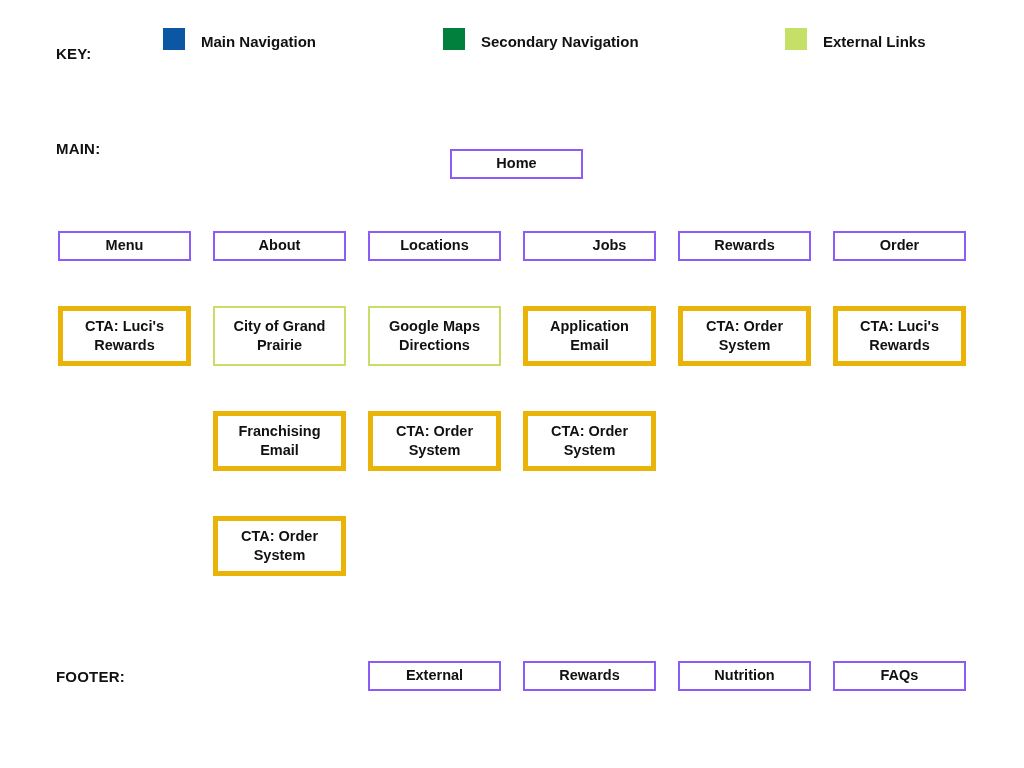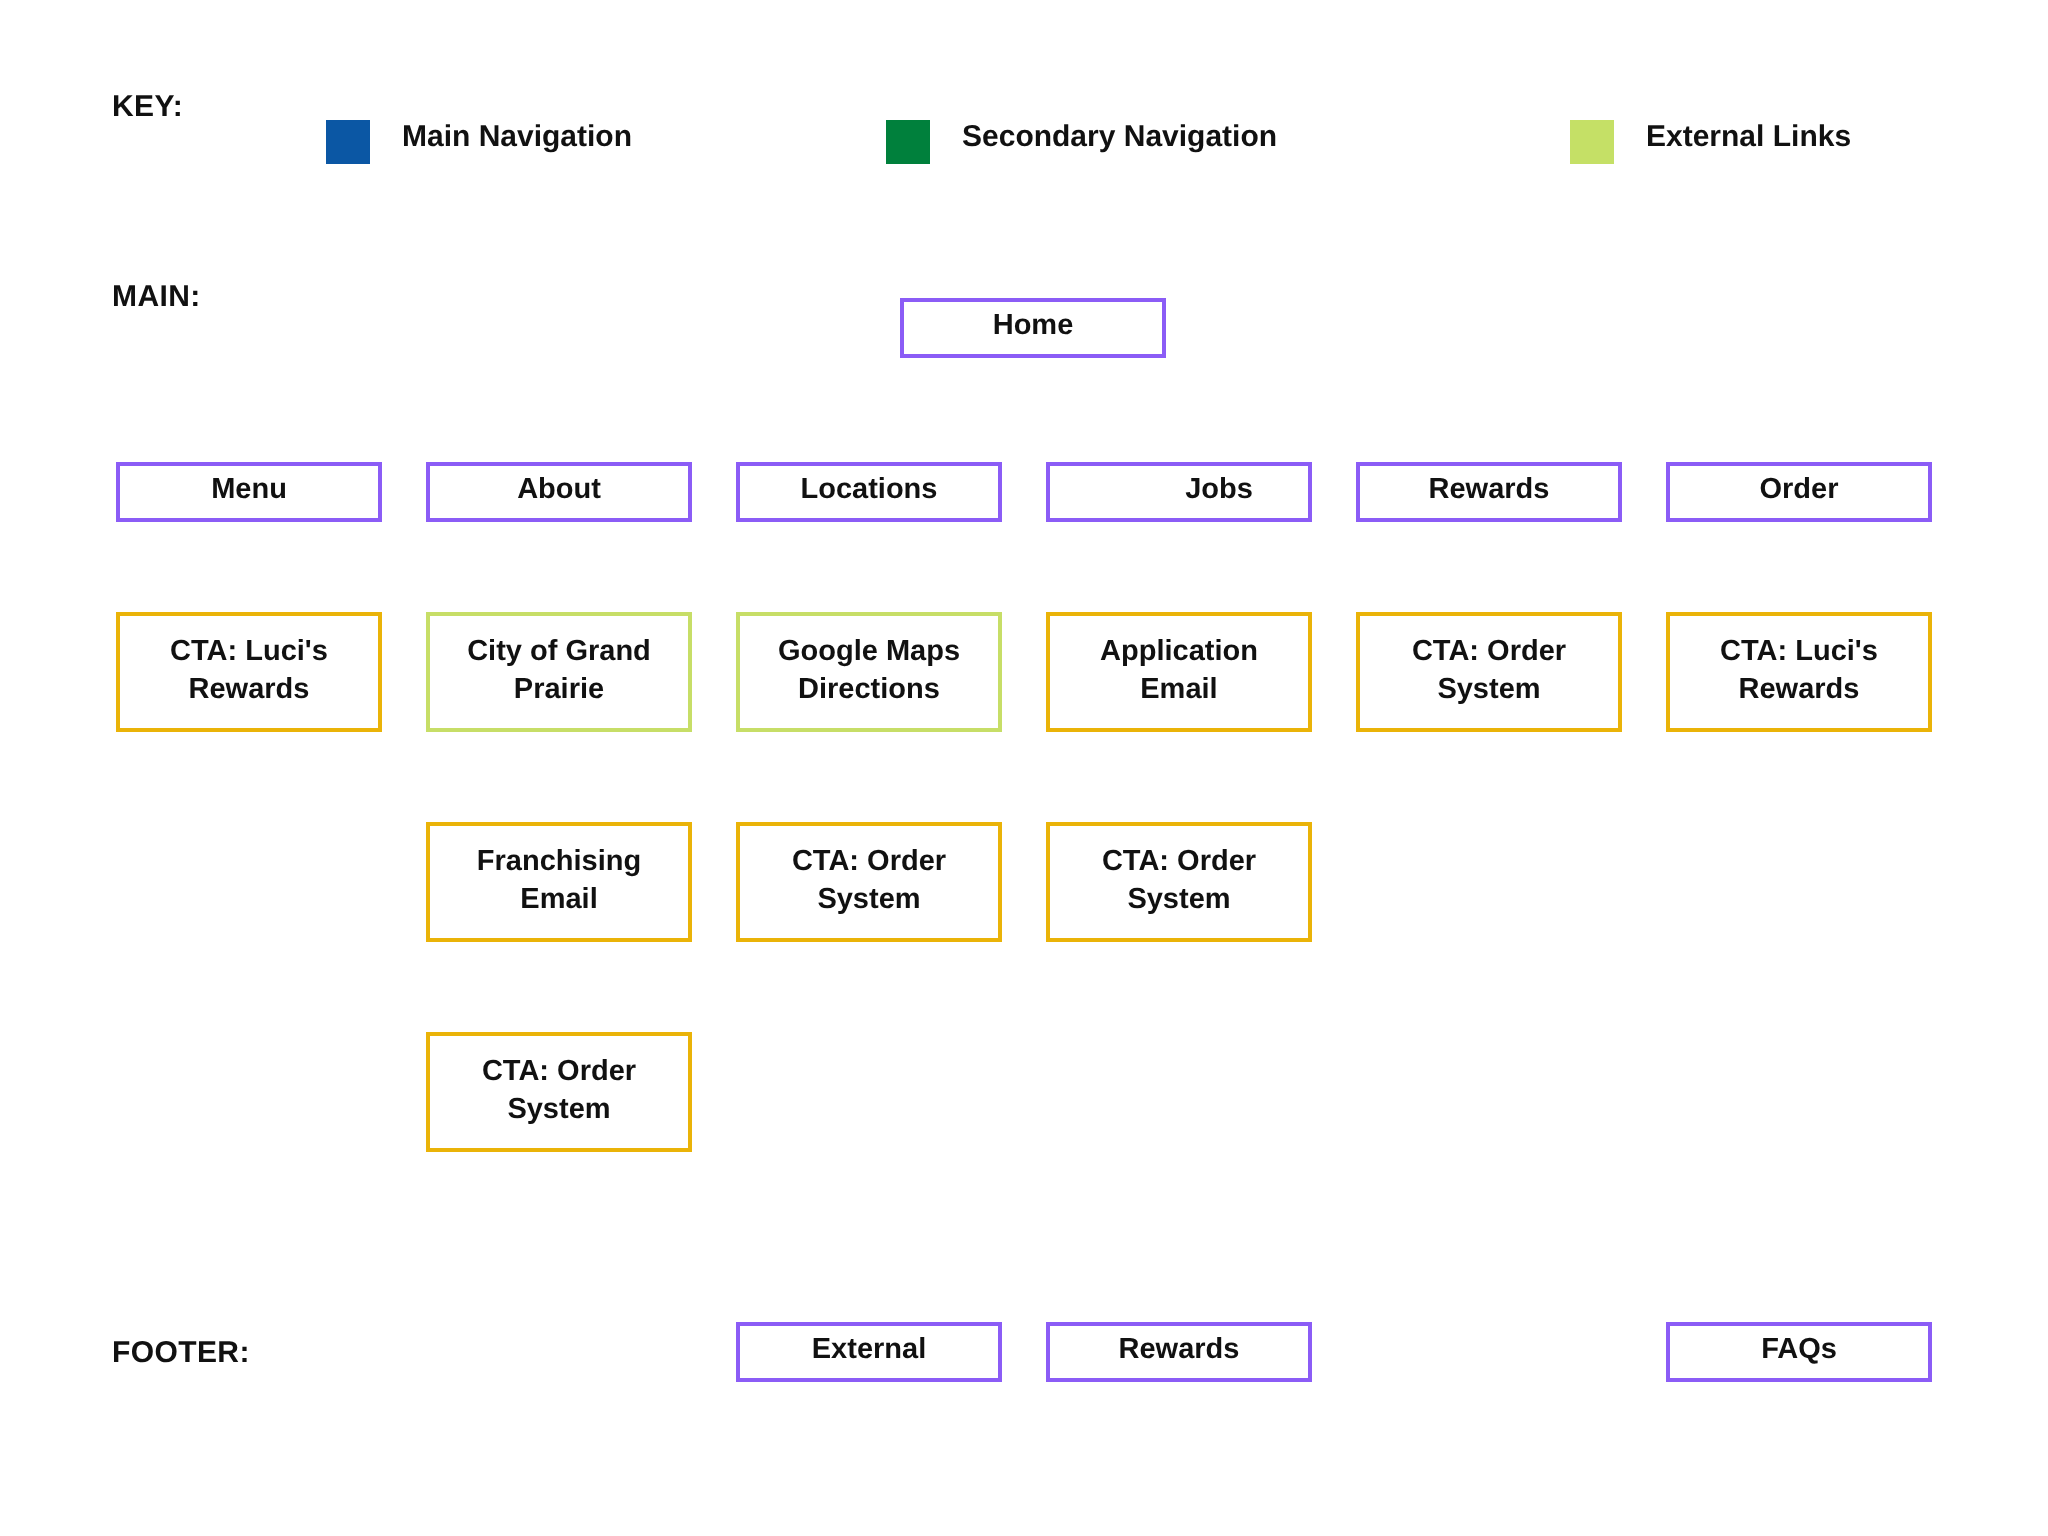--- a/index.html
+++ b/index.html
@@ -30,22 +30,22 @@
     color: #111111;
     white-space: nowrap;
   }
   #key-label   { left: 56px;  top: 45px; }
   #main-label  { left: 56px;  top: 140px; }
   #footer-label{ left: 56px;  top: 668px; }
 
   .legend-entry {
     position: absolute;
     display: flex;
-    align-items: flex-start;
-    top: 60px;
+    align-items: flex-end;
+    top: 24px;
     height: 26px;
   }
   .legend-swatch {
     width: 22px;
     height: 22px;
     flex: 0 0 22px;
   }
   .legend-text {
     margin-left: 16px;
     font-size: 15px;
@@ -67,21 +67,21 @@
     font-size: 14.5px;
     font-weight: bold;
     line-height: 1.32;
     color: #111111;
     padding: 2px 4px;
   }
   .node.h1 { height: 30px; }
   .node.h2 { height: 60px; }
 
   .node.blue   { border: 2px solid #8b5cf6; }
-  .node.green  { border: 2px solid #eab308; }
+  .node.green  { border: 5px solid #eab308; }
   .node.yellow { border: 2px solid #C7DE67; }
 
   .node span { display: block; }
 </style>
 </head>
 <body>
 
 <div id="canvas">
 
   <div class="section-label" id="key-label">KEY:</div>
@@ -190,17 +190,20 @@
   </div>
 
   <div class="section-label" id="footer-label">FOOTER:</div>
 
   <div class="node h1 blue" style="left:368px; top:661px;">
     <span>External</span>
   </div>
   <div class="node h1 blue" style="left:523px; top:661px;">
     <span>Rewards</span>
   </div>
+  <div class="node h1 blue" style="left:678px; top:661px;">
+    <span>Nutrition</span>
+  </div>
   <div class="node h1 blue" style="left:833px; top:661px;">
     <span>FAQs</span>
   </div>
 
 </div>
 
 </body></html>

